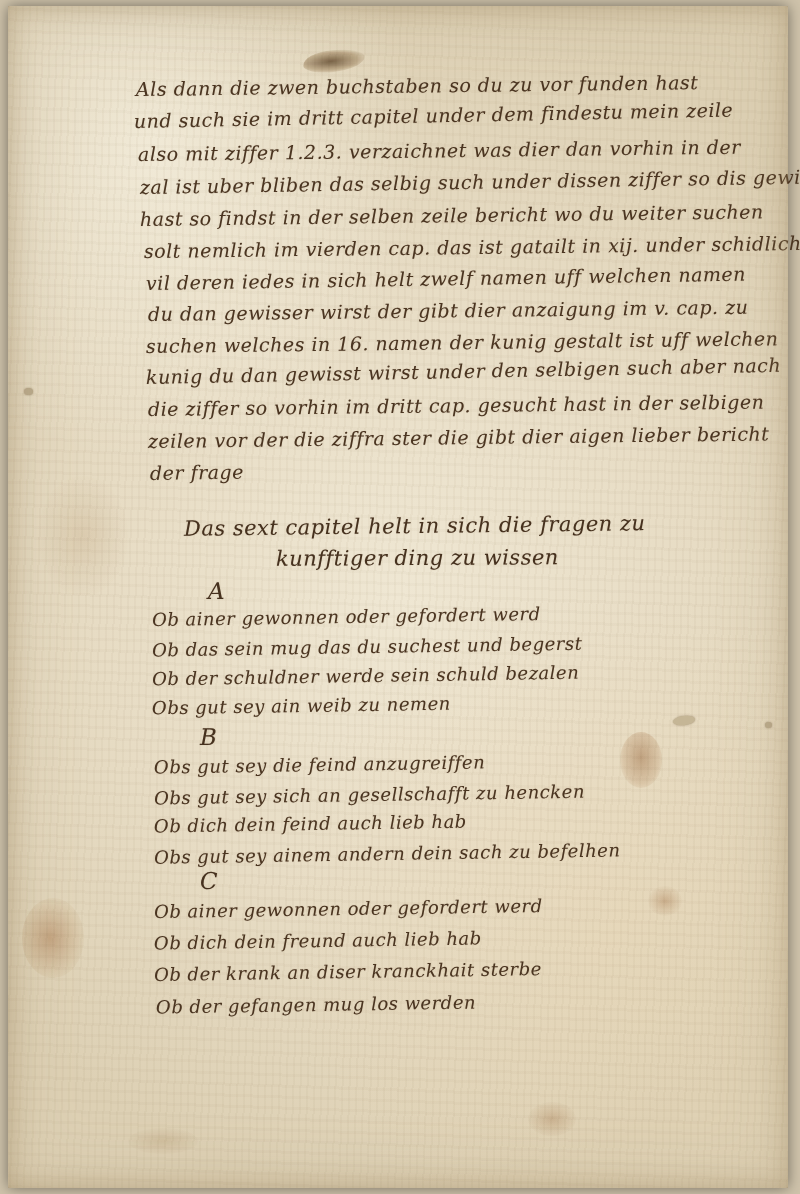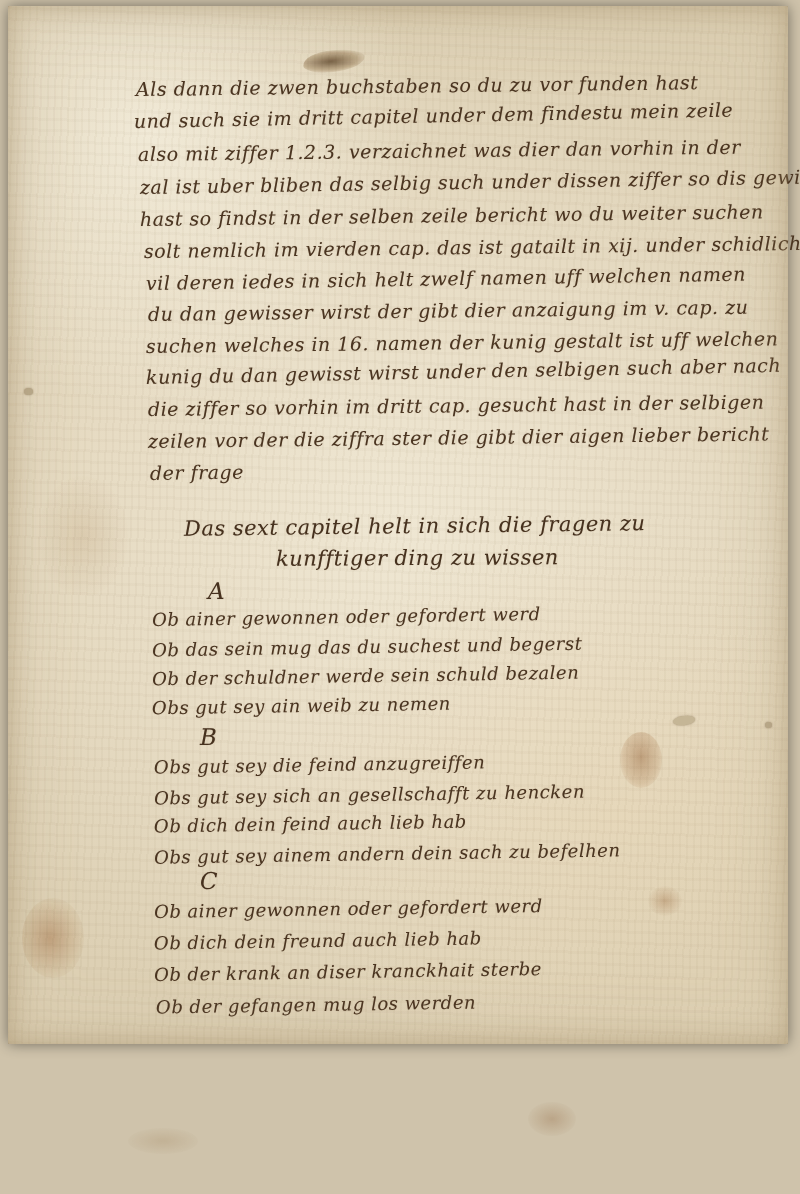--- a/index.html
+++ b/index.html
@@ -15,21 +15,21 @@
     background: #cfc3ab;
     font-family: "Liberation Serif", serif;
   }
 
   
   .sheet {
     position: absolute;
     left: 8px;
     top: 6px;
     width: 780px;
-    height: 1038px;
+    height: 1182px;
     background:
       radial-gradient(ellipse 50% 38% at 18% 12%, rgba(255,252,240,0.55), rgba(255,255,255,0) 70%),
       radial-gradient(ellipse 60% 40% at 78% 78%, rgba(232,214,180,0.45), rgba(255,255,255,0) 72%),
       radial-gradient(ellipse 70% 50% at 50% 50%, #efe7d3 0%, #e7dcc4 55%, #ddd0b4 100%);
     box-shadow: 0 0 14px rgba(0,0,0,0.45);
     border-radius: 2px;
   }
   
   .sheet:after {
     content: "";

